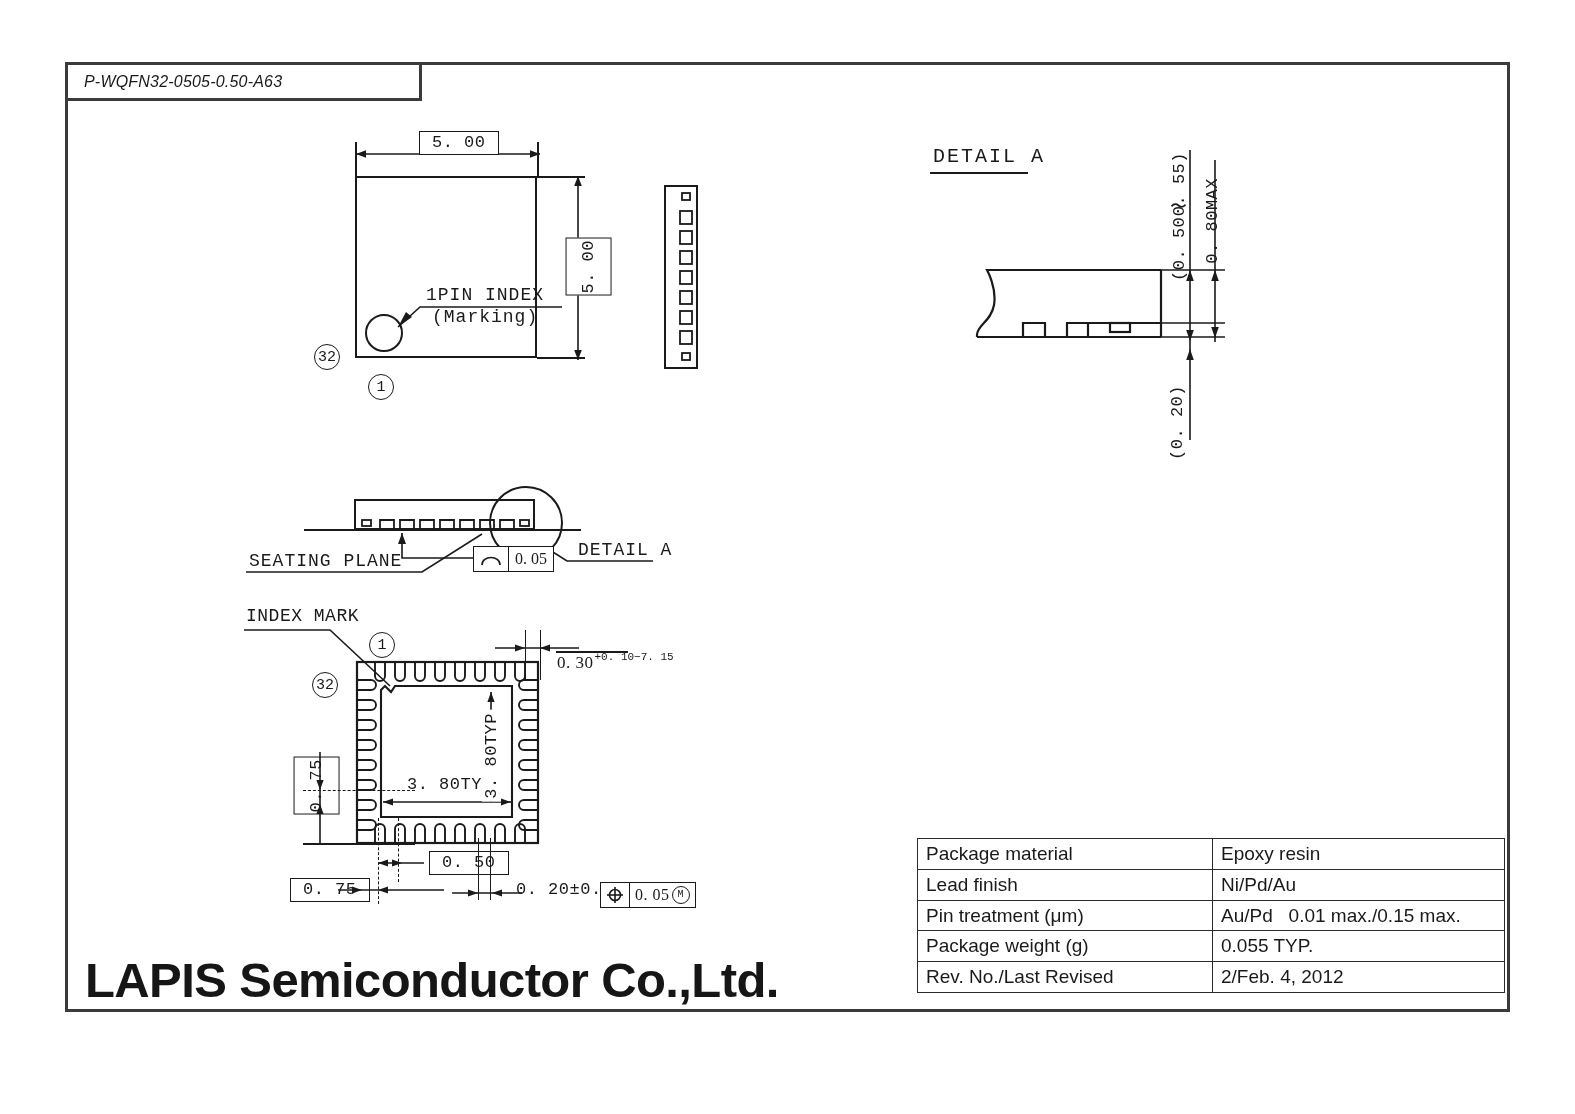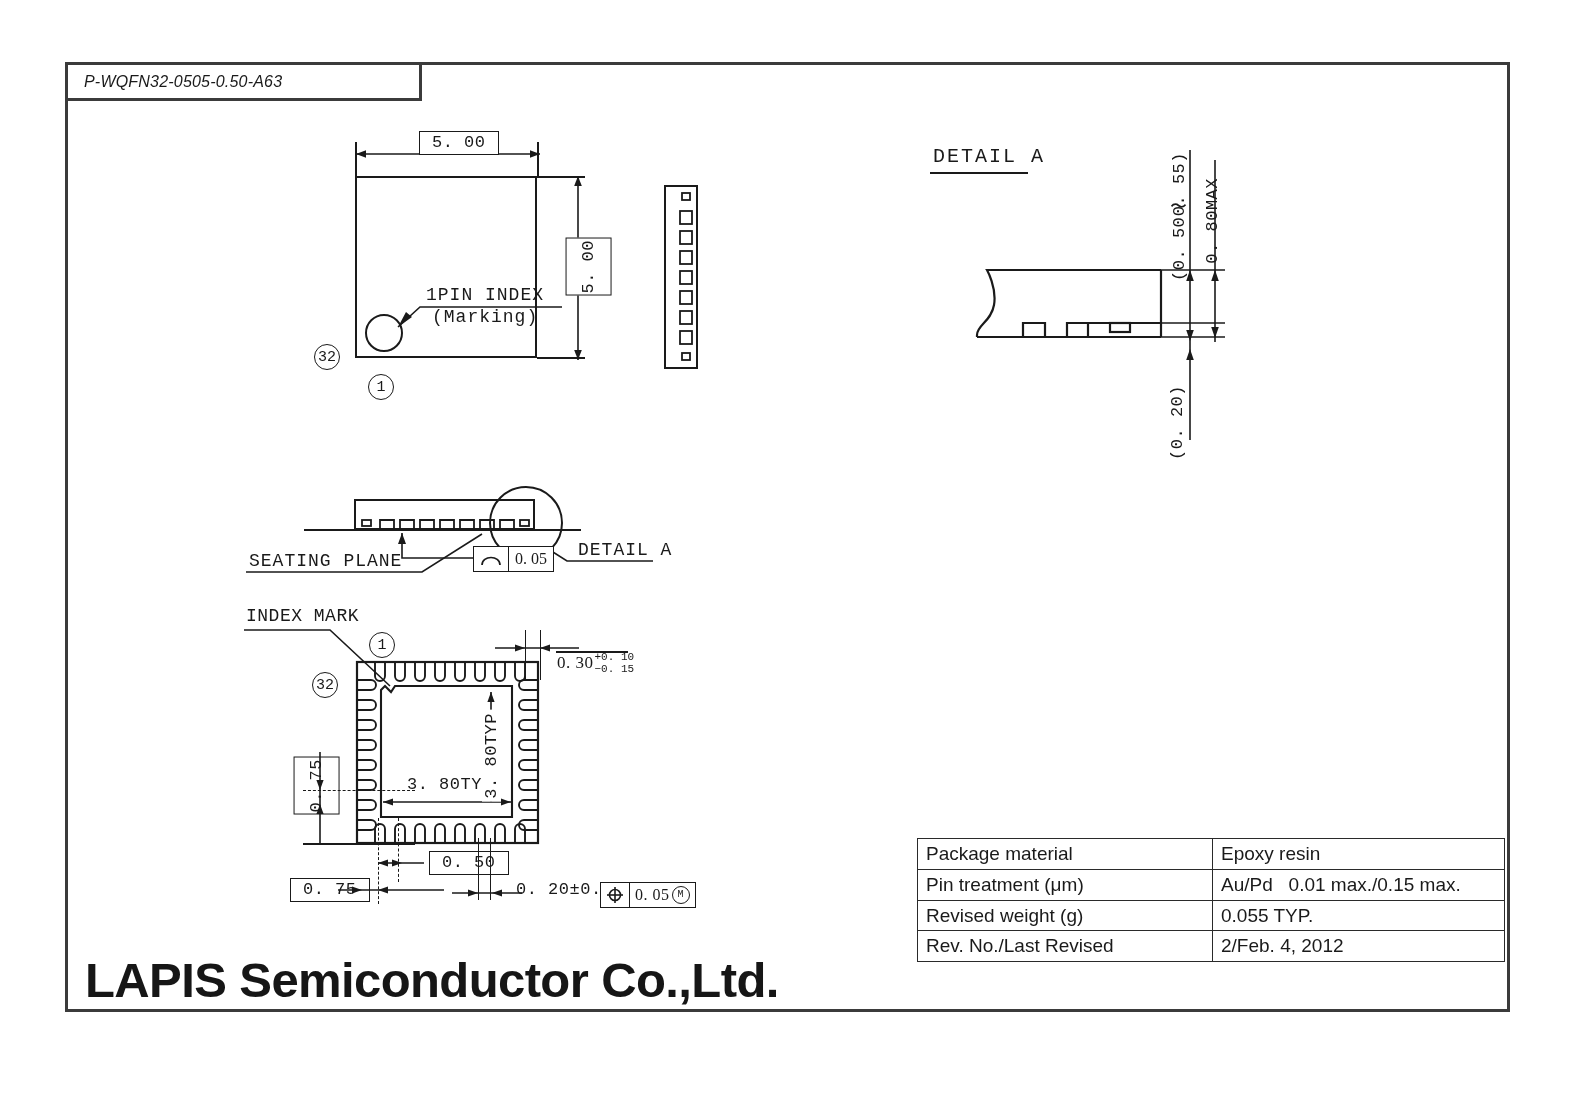--- a/index.html
+++ b/index.html
@@ -280,24 +280,24 @@
 
   <div class="ln vl" style="left:525px;top:630px;width:1.4px;height:50px;"></div>
   <div class="ln vl" style="left:540px;top:630px;width:1.4px;height:50px;"></div>
   <svg class="abs" style="left:495px;top:641px;width:84px;height:14px;">
     <line x1="0" y1="7" x2="84" y2="7" stroke="#1a1a1a" stroke-width="1.6"></line>
     <polygon points="30,7 20,3.4 20,10.6" fill="#1a1a1a"></polygon>
     <polygon points="45,7 55,3.4 55,10.6" fill="#1a1a1a"></polygon>
   </svg>
   <div class="abs" style="left:557px;top:618px;display:flex;align-items:flex-start;margin-top:35px;">
     <span class="mono" style="font-size:17px;letter-spacing:.5px;">0. 30</span>
-    <span style="display:inline-flex;flex-direction:column;font-size:11px;line-height:1.05;
+    <span style="display:inline-flex;flex-direction:row;font-size:11px;line-height:1.05;
                  margin-left:1px;margin-top:-1px;font-family:'Liberation Mono',monospace;">
       <span>+0. 10</span>
-      <span>−0. 15</span>
+      <span>−7. 15</span>
     </span>
   </div>
   <div class="ln hl" style="left:556px;top:651px;width:72px;"></div>
 
   <div class="boxed vert" style="left:294px;top:757px;">0. 75</div>
   <svg class="abs" style="left:313px;top:752px;width:14px;height:92px;">
     <line x1="7" y1="0" x2="7" y2="92" stroke="#1a1a1a" stroke-width="1.6"></line>
     <polygon points="7,38 3.4,28 10.6,28" fill="#1a1a1a"></polygon>
     <polygon points="7,52 3.4,62 10.6,62" fill="#1a1a1a"></polygon>
   </svg>
@@ -347,25 +347,29 @@
   </div>
 </div>
 
 <table id="spec-table">
   <tbody>
     <tr>
         <td class="k">Package material</td>
                               <td>Epoxy resin</td>
       </tr>
     <tr>
+        <td class="k">Lead finish</td>
+                              <td>Ni/Pd/Au</td>
+      </tr>
+    <tr>
         <td class="k">Pin treatment (μm)</td>
                               <td>Au/Pd&nbsp;&nbsp;&nbsp;0.01 max./0.15 max.</td>
       </tr>
     <tr>
-        <td class="k">Revised weight (g)</td>
+        <td class="k">Package weight (g)</td>
                               <td>0.055 TYP.</td>
       </tr>
     <tr>
         <td class="k">Rev. No./Last Revised</td>
                               <td>2/Feb. 4, 2012</td>
       </tr>
   </tbody>
 </table>
 
 <div id="logo">LAPIS Semiconductor Co.,Ltd.</div>

